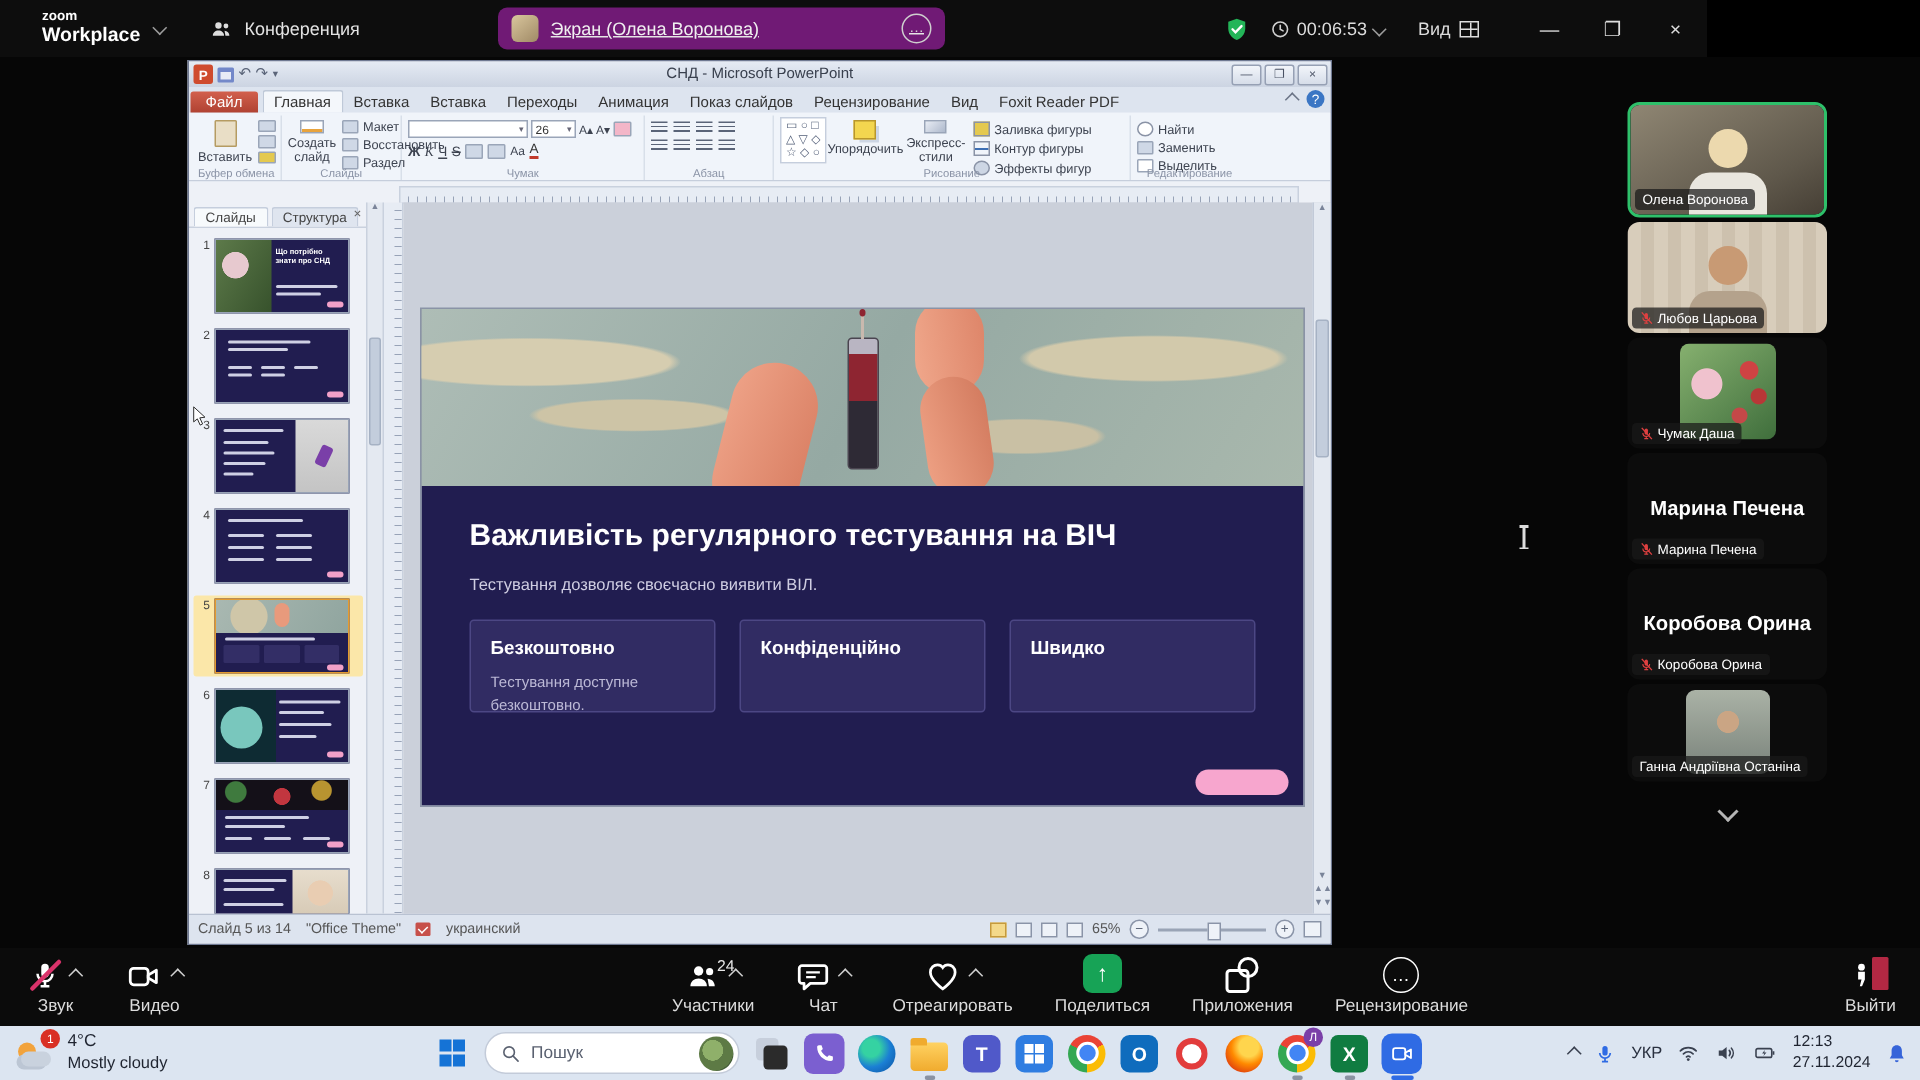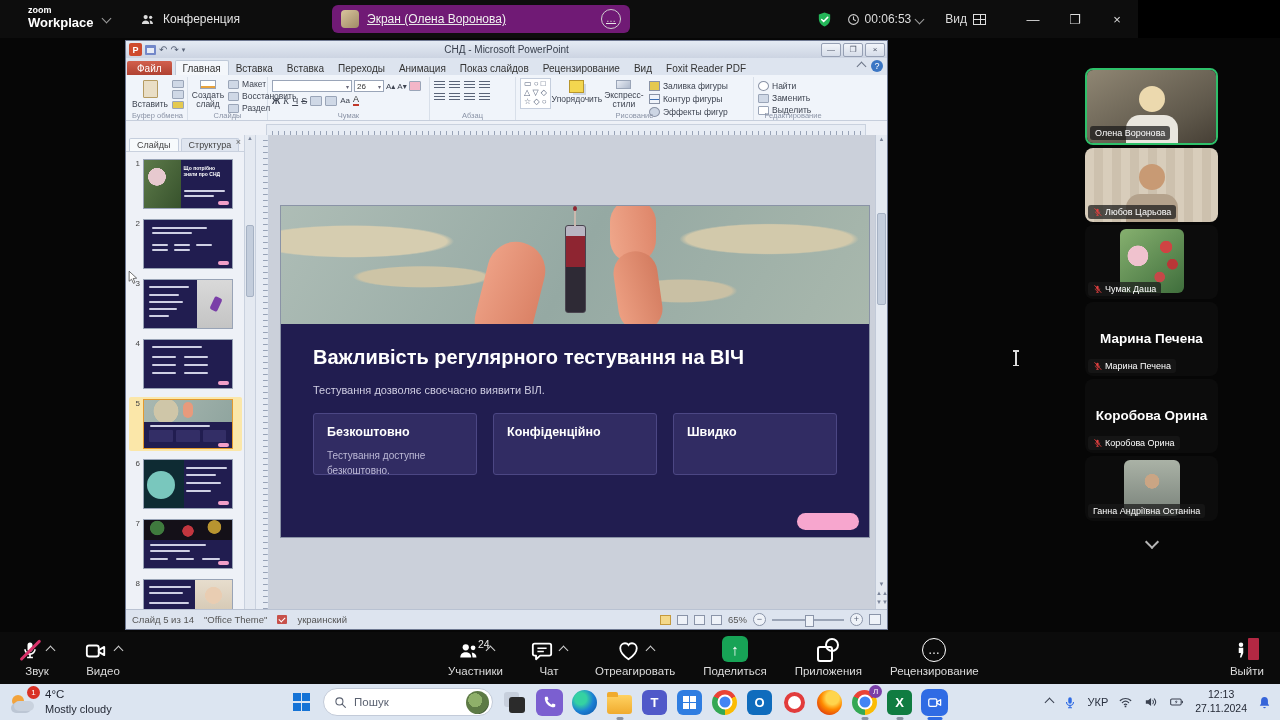--- a/index.html
+++ b/index.html
@@ -220,21 +220,21 @@
   .chrome:after{content:"";position:absolute;left:50%;top:50%;transform:translate(-50%,-50%);width:11px;height:11px;border-radius:50%;background:#4285f4;border:2px solid #fff;}
   .badge-l{position:absolute;right:-4px;top:-4px;width:13px;height:13px;border-radius:50%;background:#7a3fa8;color:#fff;font-size:8px;display:flex;align-items:center;justify-content:center;}
   .outlook{background:#0f6cbd;color:#fff;font-weight:bold;font-size:13px;border-radius:6px;width:25px;height:25px;display:flex;align-items:center;justify-content:center;}
   .opera{width:21px;height:21px;border-radius:50%;border:4px solid #e23c3c;box-sizing:border-box;background:#fff;}
   .firefox{width:25px;height:25px;border-radius:50%;background:radial-gradient(circle at 62% 32%,#ffd54d 0 28%,#ff8a00 50%,#e0400e 80%);}
   .excel{background:#107c41;color:#fff;font-weight:bold;font-size:13px;border-radius:5px;width:25px;height:25px;display:flex;align-items:center;justify-content:center;}
   .zoomapp{background:#2f6be4;border-radius:7px;color:#fff;}
   .tray{position:absolute;right:8px;top:0;height:36px;display:flex;align-items:center;gap:10px;}
   .tray .chev{color:#3a4150;}
   .lang{font-size:11px;color:#2a3140;}
-  .clockbox{text-align:center;font-size:10.5px;line-height:1.3;color:#1f2430;}
+  .clockbox{text-align:left;font-size:10.5px;line-height:1.3;color:#1f2430;}
   .tray-ic{color:#3a4150;}
   .bell{color:#3664d9;}
 
   
   .cursor-arrow{position:absolute;left:126px;top:232px;color:#fff;}
   .caret{position:absolute;left:1015px;top:312px;width:2px;height:16px;background:#dcdcdc;}
   .caret:before,.caret:after{content:"";position:absolute;left:-2px;width:6px;height:1.5px;background:#dcdcdc;}
   .caret:after{bottom:0;}
 </style>
 </head>

